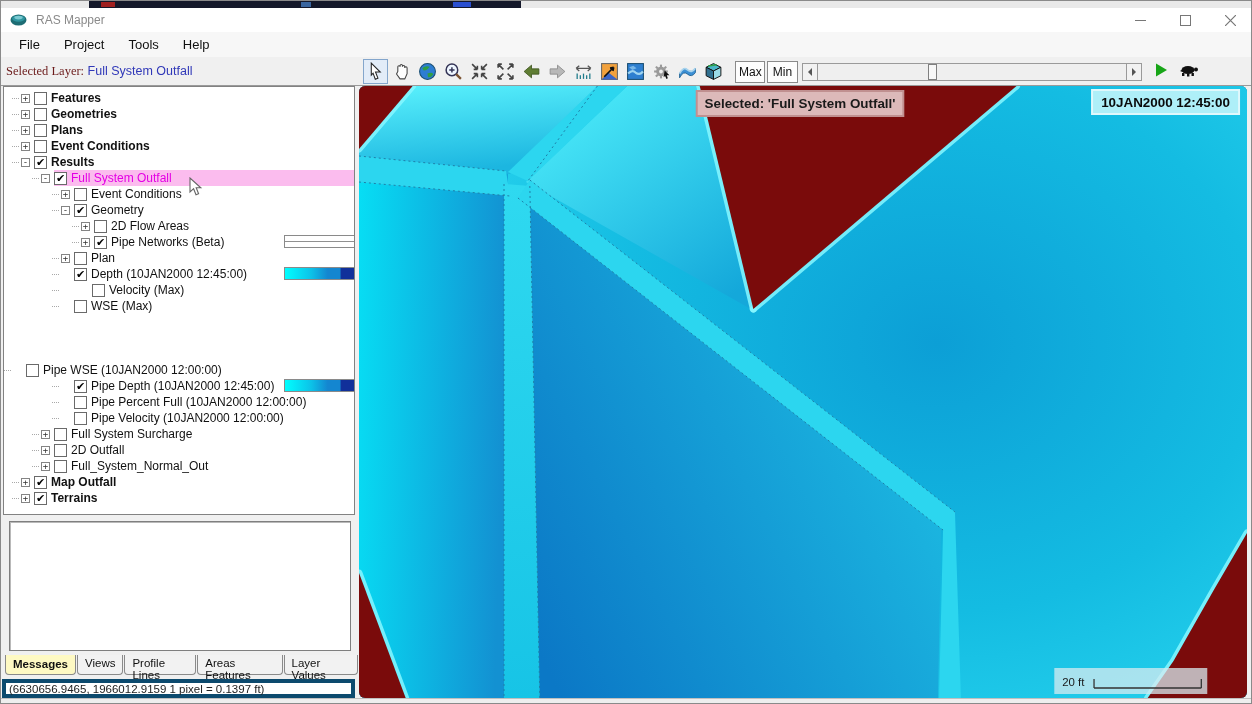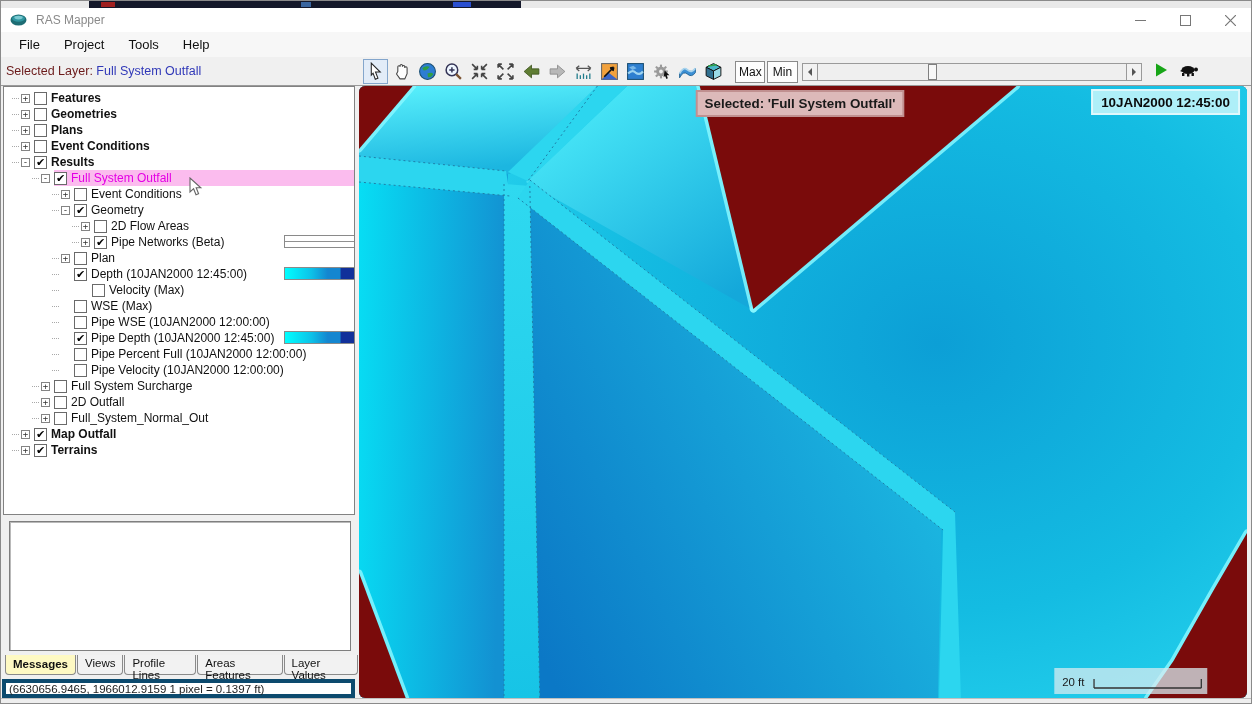--- a/index.html
+++ b/index.html
@@ -21,21 +21,21 @@
   #window-title { margin-left:9px; font-size:12px; color:#8a8a8a; }
   #window-controls { position:absolute; right:0; top:0; height:24px; display:flex; }
   .win-btn { width:45px; height:24px; display:flex; align-items:center; justify-content:center; color:#777; font-size:13px; }
   .win-btn svg { display:block; }
   
   #menubar { position:absolute; left:0; top:31px; width:1252px; height:25px; background:#f7f7f7; display:flex; align-items:center; padding-left:6px; }
   .menu-item { font-size:13px; color:#111; padding:4px 12px; }
   
   #subheader { position:absolute; left:0; top:56px; width:1252px; height:29px; background:#f0f0f0; border-bottom:1px solid #9a9a9a; }
   #selected-layer { position:absolute; left:5px; top:7px; font-size:12.5px; white-space:nowrap; }
-  #selected-layer .lbl { color:#6b1a1a; }
+  #selected-layer .lbl { color:#6b1a1a;font-family:Liberation Serif, serif; }
   #selected-layer .val { color:#3038b8; }
   #toolbar { position:absolute; left:362px; top:1px; right:2px; height:27px; display:flex; align-items:center; }
   .tb-btn { width:25px; height:25px; margin-right:1px; display:flex; align-items:center; justify-content:center; border:1px solid transparent; background:transparent; }
   .tb-btn.active { background:#e2ecf8; border:1px solid #84a6cc; }
   .tb-btn svg { width:19px; height:19px; display:block; }
   .tb-push { width:33px; height:22px; margin:0 1px; background:#fdfdfd; border:1px solid #8a8a8a; font-size:12px; color:#111;
              display:flex; align-items:center; justify-content:center; }
   #toolbar .gap8 { width:8px; } #toolbar .gap4 { width:4px; }
   #time-slider { display:flex; align-items:center; height:19px; }
   .sl-arrow { width:16px; height:18px; background:#f2f2f2; border:1px solid #9a9a9a; display:flex; align-items:center; justify-content:center; }
@@ -389,21 +389,21 @@
             </span>
           </div>
           <div class="tree-row" style="padding-left: 48px;">
             <span class="stub"></span>
             <span class="expander none">+</span>
             <span class="row-band">
               <span class="cbx"></span>
               <span class="t-label">WSE (Max)</span>
             </span>
           </div>
-          <div class="tree-row" style="padding-left: 48px;">
+          <div class="tree-row" style=" margin-top: 48px;">
             <span class="stub"></span>
             <span class="expander none">+</span>
             <span class="row-band">
               <span class="cbx"></span>
               <span class="t-label">Pipe WSE (10JAN2000 12:00:00)</span>
             </span>
           </div>
           <div class="tree-row" style="padding-left: 48px;">
             <span class="stub"></span>
             <span class="expander none">+</span>

